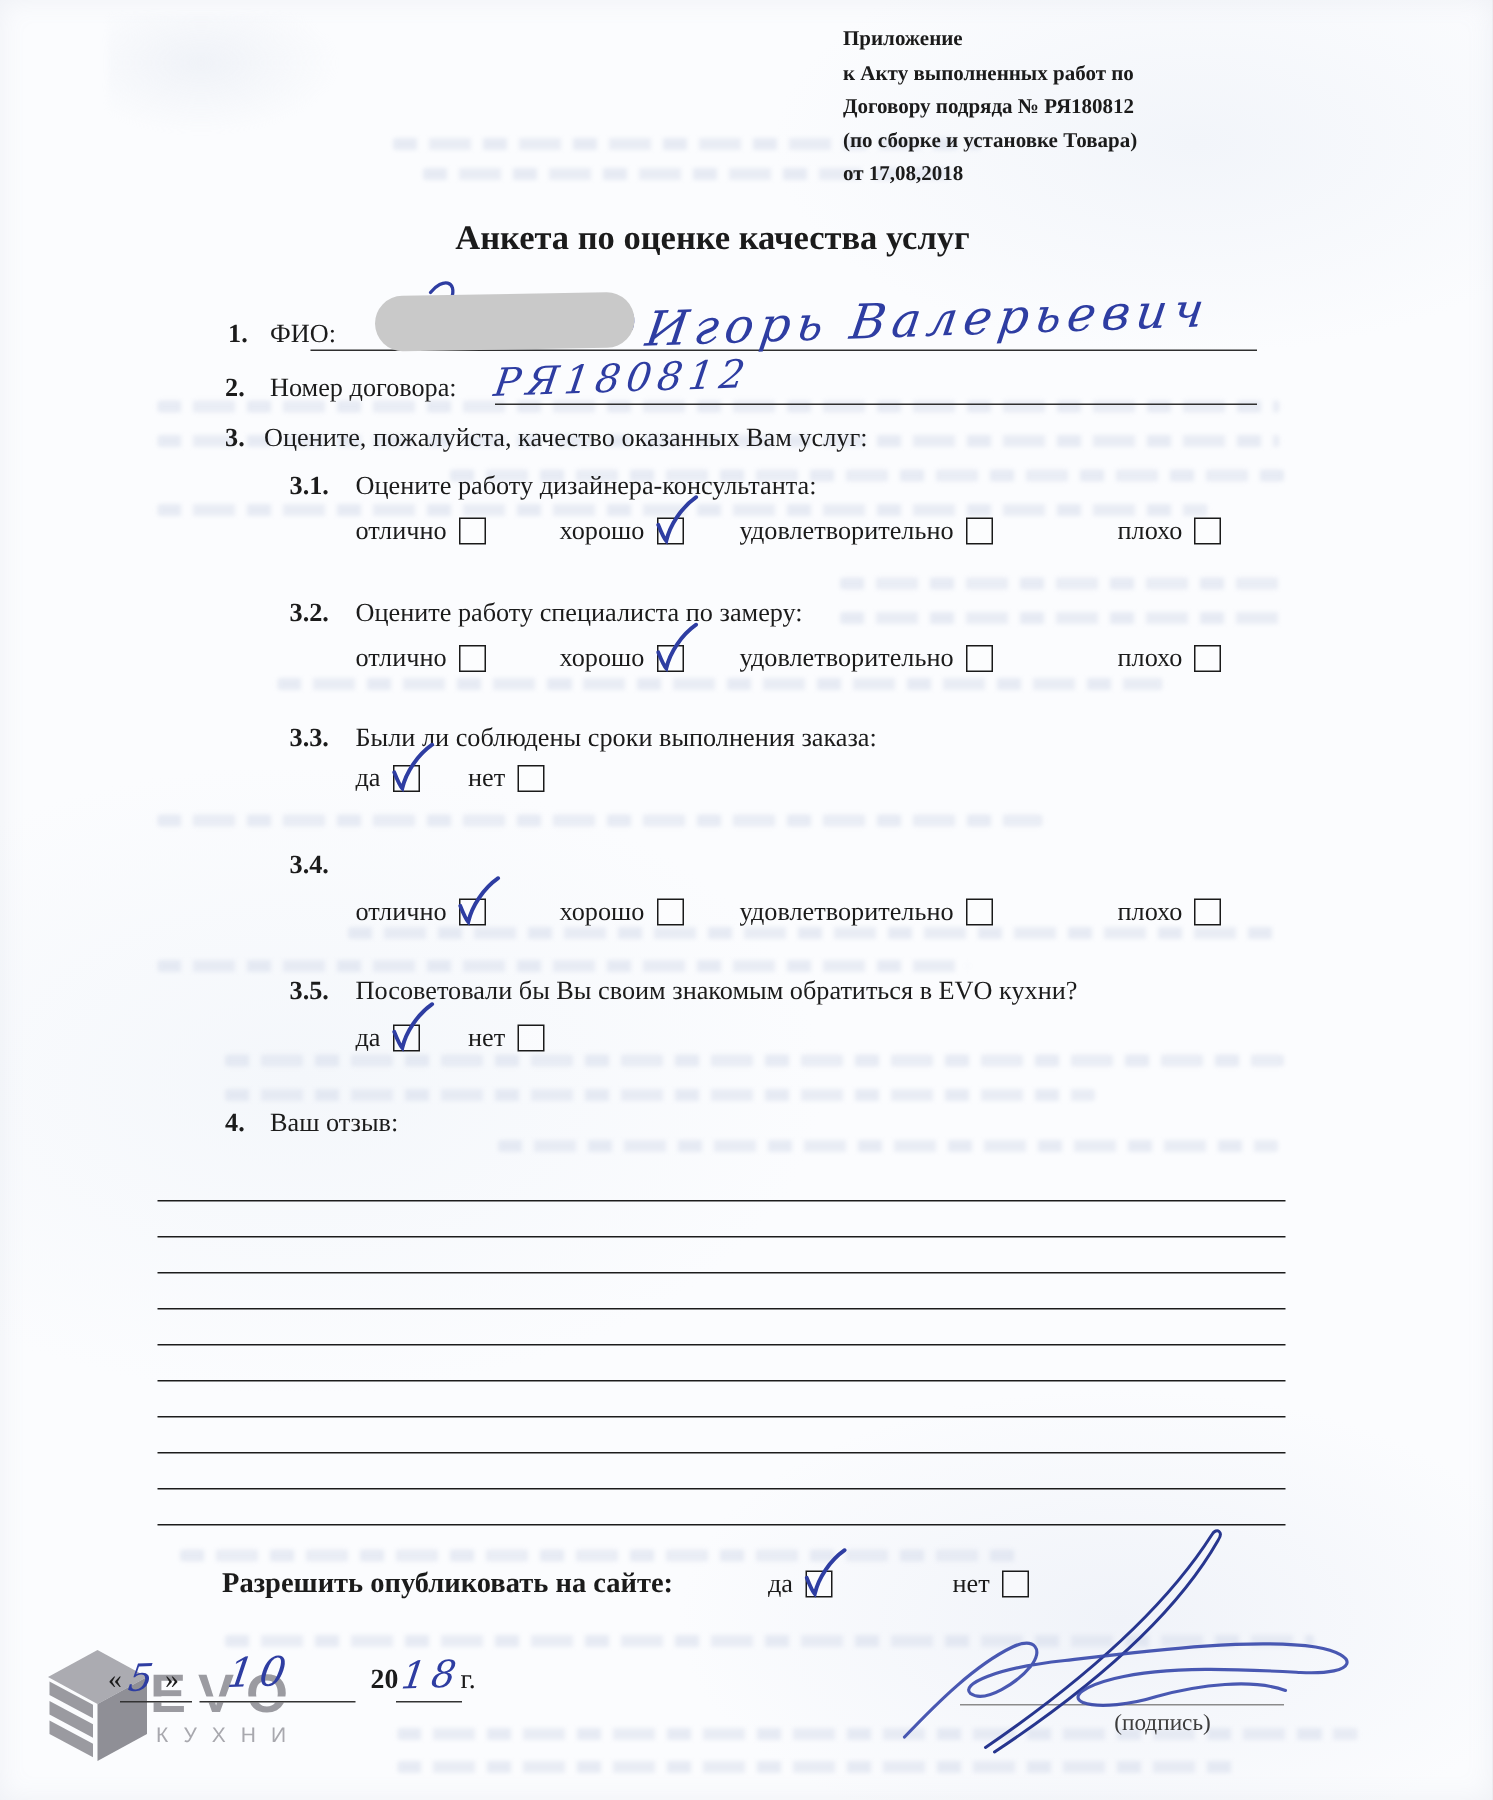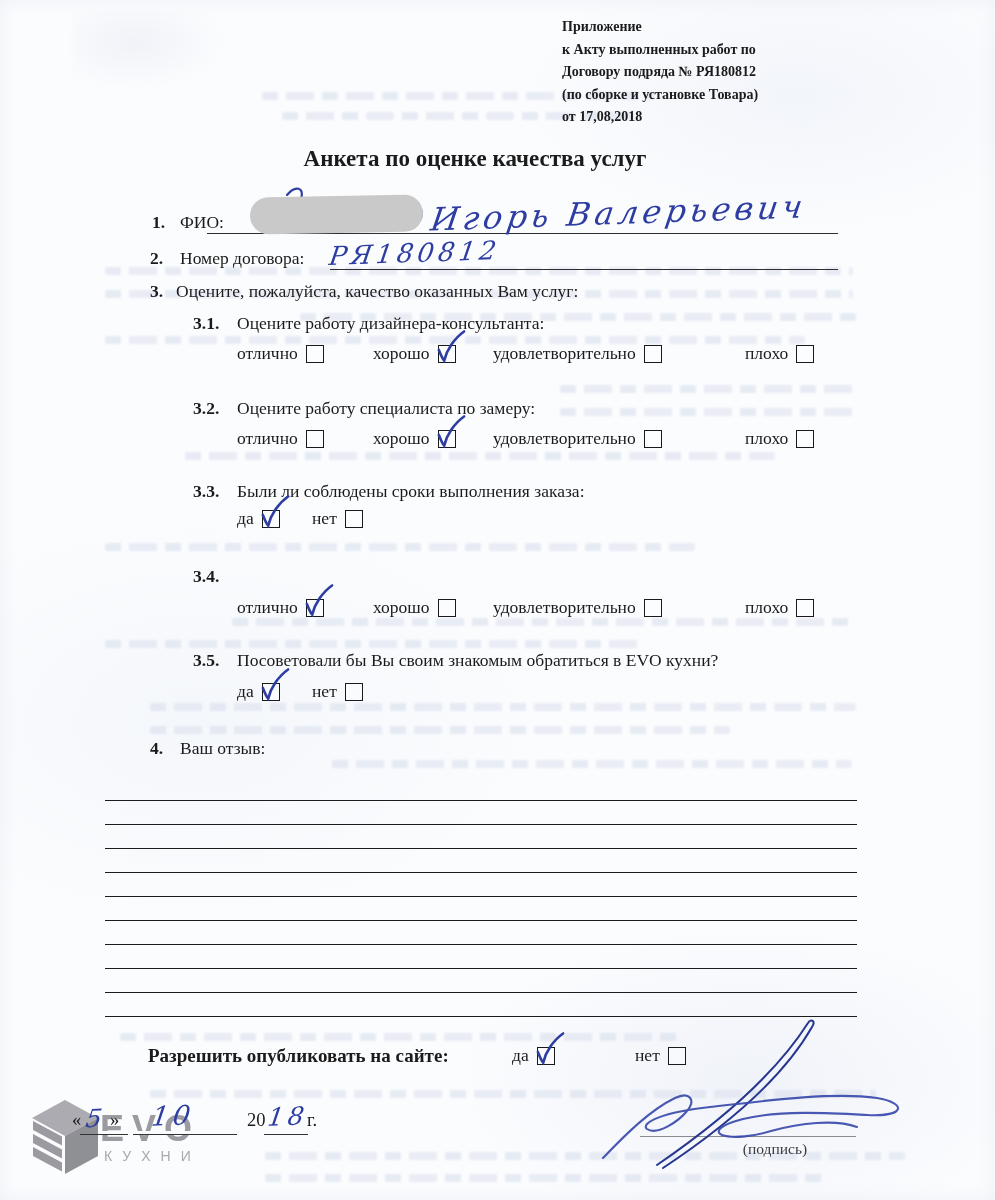--- a/index.html
+++ b/index.html
@@ -238,21 +238,21 @@
   <div class="logo-evo">EVO</div>
   <div class="logo-slit"></div>
   <div class="logo-sub">КУХНИ</div>
 
   <span class="date-print" style="left:72px;top:1110px;">«</span>
   <span class="hw" style="left:86px;top:1104px;font-size:25px;">5</span>
   <span class="date-print" style="left:110px;top:1110px;">»</span>
   <div class="date-line" style="left:80px;top:1134px;width:48px;"></div>
   <span class="hw" style="left:152px;top:1100px;font-size:27px;">10</span>
   <div class="date-line" style="left:133px;top:1134px;width:104px;"></div>
-  <span class="date-print" style="left:247px;top:1110px;">20</span>
+  <span class="date-print" style="left:247px;top:1110px;font-weight:bold;">20</span>
   <span class="hw" style="left:268px;top:1102px;font-size:25px;">18</span>
   <div class="date-line" style="left:264px;top:1134px;width:44px;"></div>
   <span class="date-print" style="left:307px;top:1110px;">г.</span>
 
   <div class="sig-line"></div>
   <div class="sig-caption">(подпись)</div>
   <svg class="abs" style="left:595px;top:1015px;" width="370" height="165" viewBox="0 0 370 165">
     <path d="M62 150 C135 100 185 52 213 8 C216 3 221 6 217 12 C192 56 142 104 68 153" fill="none" stroke="#27368f" stroke-width="2" stroke-linecap="round"></path>
     <path d="M8 143 C30 120 55 95 80 83 C95 76 101 85 92 96 C84 106 62 121 52 114 C45 108 68 97 115 92 C175 85 240 77 282 83 C312 88 311 102 272 100 C235 98 185 95 148 104 C128 109 118 116 127 120 C138 124 160 121 176 116 C205 108 240 104 262 112" fill="none" stroke="#3a4aab" stroke-width="2.1" stroke-linecap="round" opacity=".92"></path>
   </svg>

